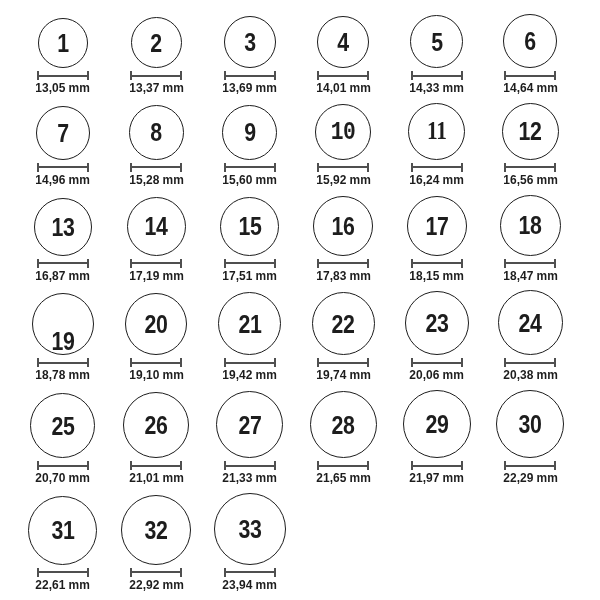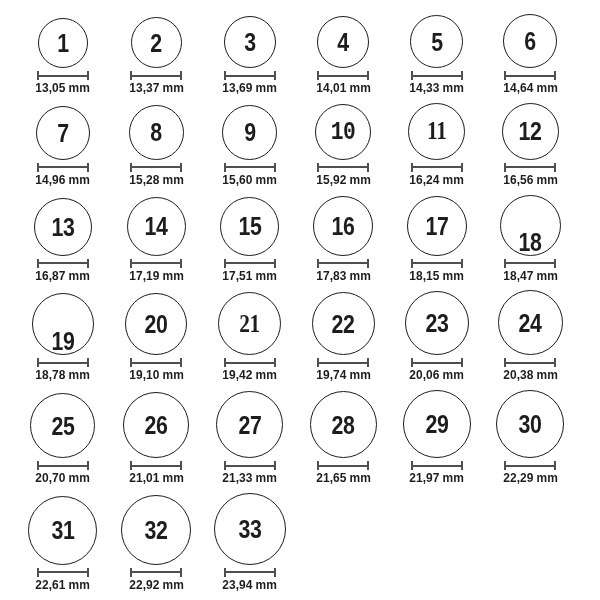--- a/index.html
+++ b/index.html
@@ -197,21 +197,21 @@
         <div class="dim-label">17,83 mm</div>
       </div>
       <div class="ring-cell">
         <div class="ring-circle" style="width: 60px; height: 60px;">
           <div class="ring-number">17</div>
         </div>
         <div class="dim-line"></div>
         <div class="dim-label">18,15 mm</div>
       </div>
       <div class="ring-cell">
-        <div class="ring-circle" style="width: 61px; height: 61px; align-items: flex-end;">
+        <div class="ring-circle" style="width: 61px; height: 61px;">
           <div class="ring-number">18</div>
         </div>
         <div class="dim-line"></div>
         <div class="dim-label">18,47 mm</div>
       </div>
     </div>
     <div class="ring-row">
       <div class="ring-cell">
         <div class="ring-circle" style="width: 62px; height: 62px; align-items: flex-end;">
           <div class="ring-number">19</div>
@@ -220,21 +220,21 @@
         <div class="dim-label">18,78 mm</div>
       </div>
       <div class="ring-cell">
         <div class="ring-circle" style="width: 62px; height: 62px;">
           <div class="ring-number">20</div>
         </div>
         <div class="dim-line"></div>
         <div class="dim-label">19,10 mm</div>
       </div>
       <div class="ring-cell">
-        <div class="ring-circle" style="width: 63px; height: 63px; font-family: Liberation Serif, serif;">
+        <div class="ring-circle" style="width: 63px; height: 63px;">
           <div class="ring-number">21</div>
         </div>
         <div class="dim-line"></div>
         <div class="dim-label">19,42 mm</div>
       </div>
       <div class="ring-cell">
         <div class="ring-circle" style="width: 63px; height: 63px;">
           <div class="ring-number">22</div>
         </div>
         <div class="dim-line"></div>

